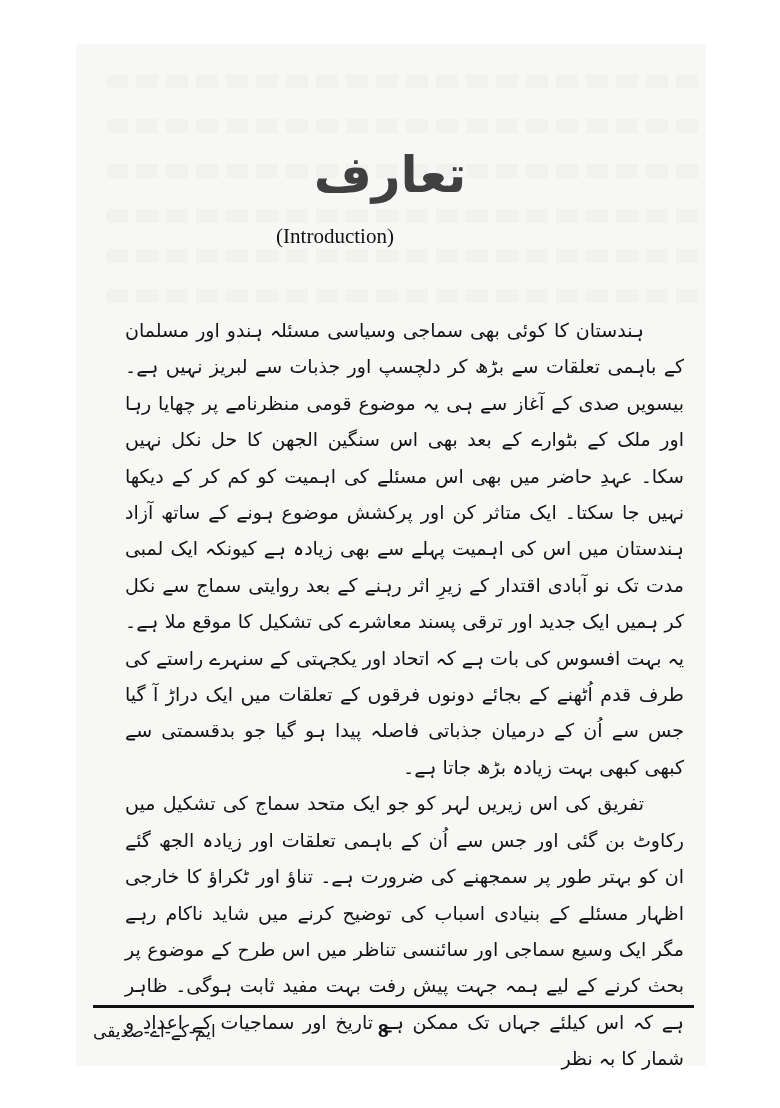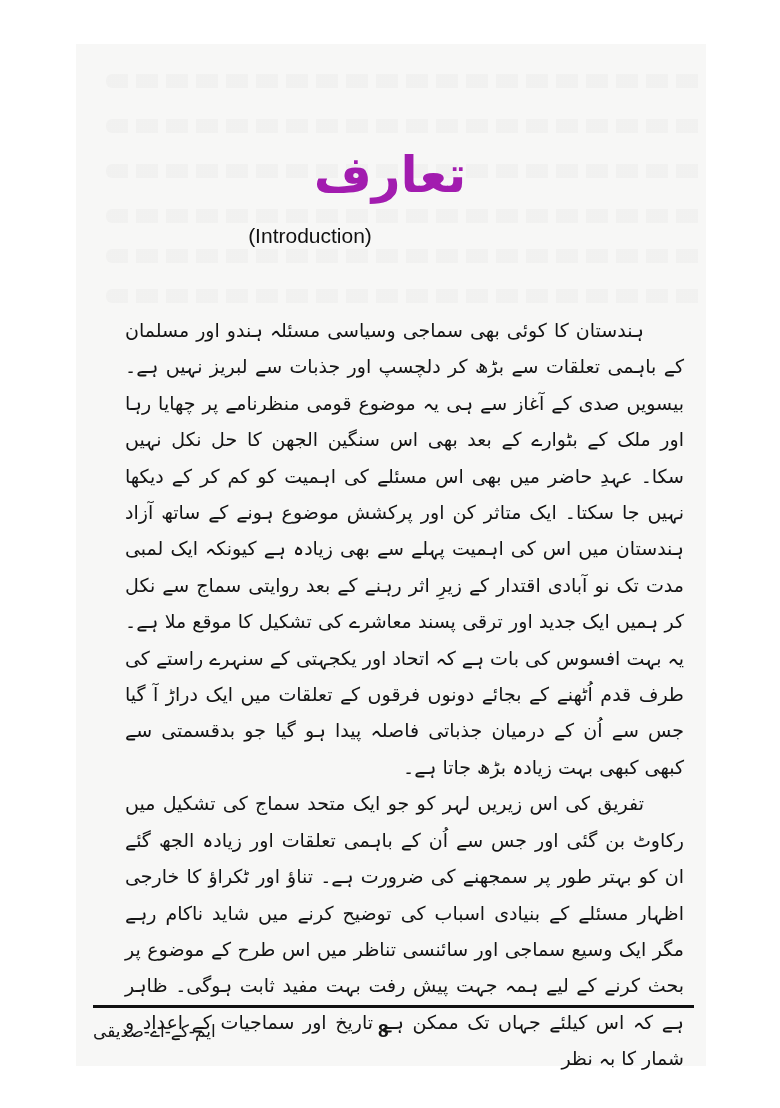--- a/index.html
+++ b/index.html
@@ -34,34 +34,35 @@
     }
     .title-urdu {
       position: absolute;
       left: 0;
       width: 780px;
       top: 140px;
       text-align: center;
       font-family: "DejaVu Sans", sans-serif;
       font-size: 50px;
       font-weight: bold;
-      color: #a21caf;
+      color: #404040;
       direction: rtl;
       line-height: 70px;
     }
     .title-en {
       position: absolute;
       left: 0;
       width: 620px;
       top: 222px;
       text-align: center;
-      font-family: Liberation Sans, sans-serif;
+      font-family: Liberation Serif, serif;
       font-size: 21px;
       color: #111;
       line-height: 28px;
+      padding-left: 25px;
     }
     .body-text {
       position: absolute;
       left: 98px;
       width: 586px;
       top: 312px;
       direction: rtl;
       text-align: justify;
       text-align-last: auto;
       font-family: "DejaVu Sans", sans-serif;

